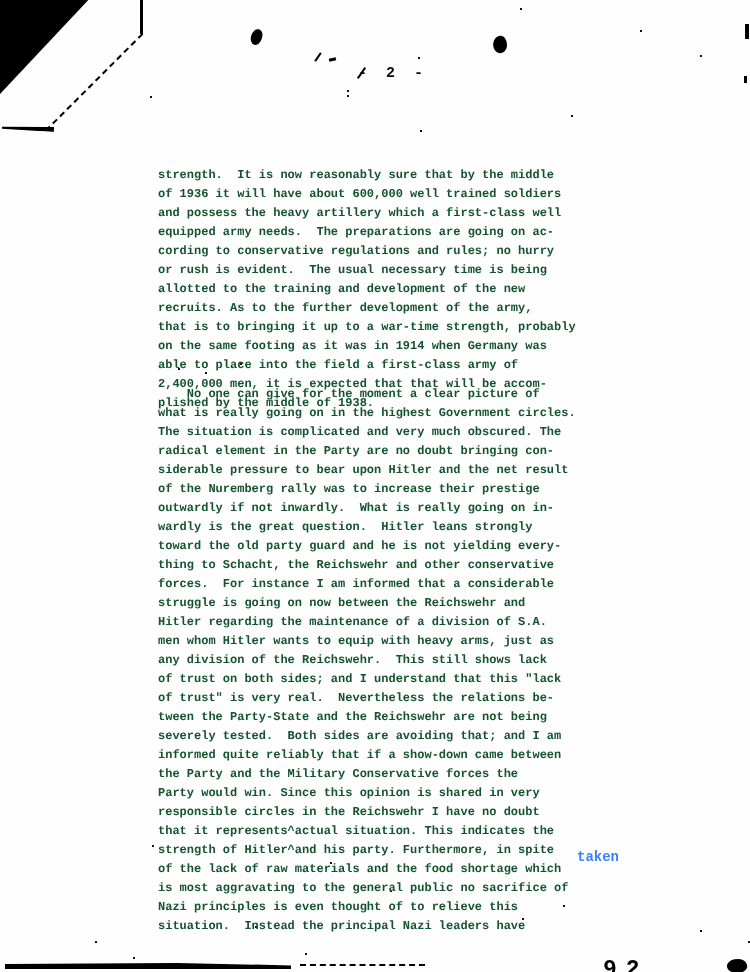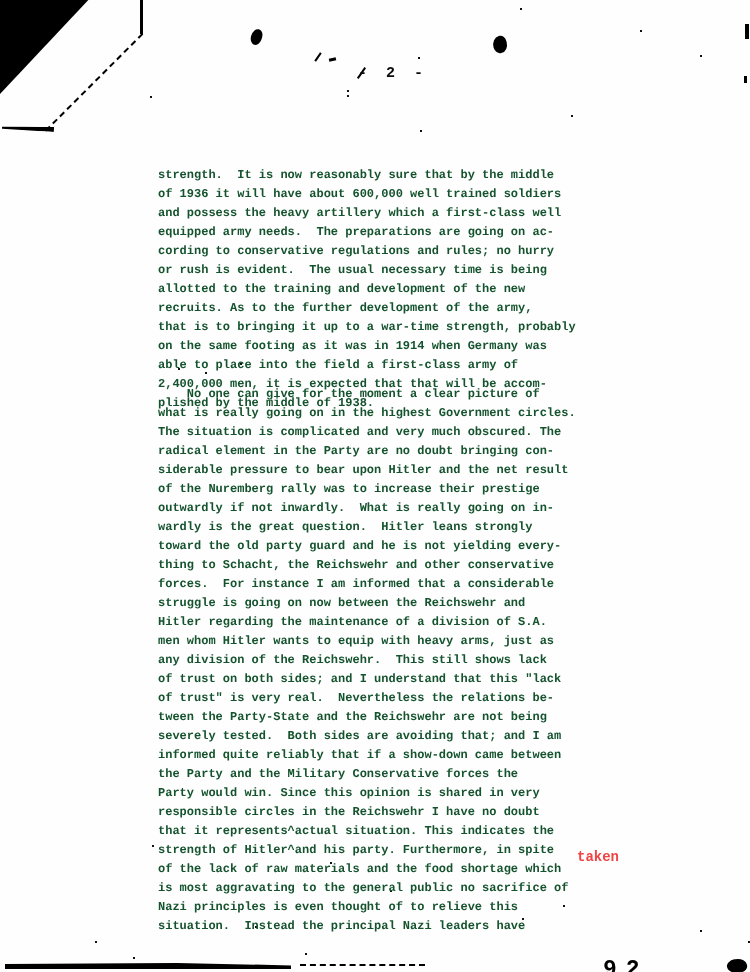--- a/index.html
+++ b/index.html
@@ -24,21 +24,21 @@
     text-rendering:geometricPrecision;
   }
   .para1{left:158px;top:166px;}
   .para2{left:158px;top:385px;font-family:Liberation Mono, monospace;}
   .page-number{
     position:absolute;left:358px;top:65px;
     font-size:15px;font-weight:bold;letter-spacing:5px;color:#0a0a0a;
   }
   .catchword{
     position:absolute;left:577px;top:849px;
-    font-size:14px;font-weight:bold;color:#ef4444;
+    font-size:14px;font-weight:bold;color:#3b82f6;
   }
   .partial-footer{
     position:absolute;left:603px;top:957px;
     font-size:23px;font-weight:bold;letter-spacing:9px;color:#000;
   }
   
   .corner-triangle{
     position:absolute;left:0;top:0;width:92px;height:96px;
     background:#000;
     clip-path:polygon(0 0,96% 0,0 98%);

